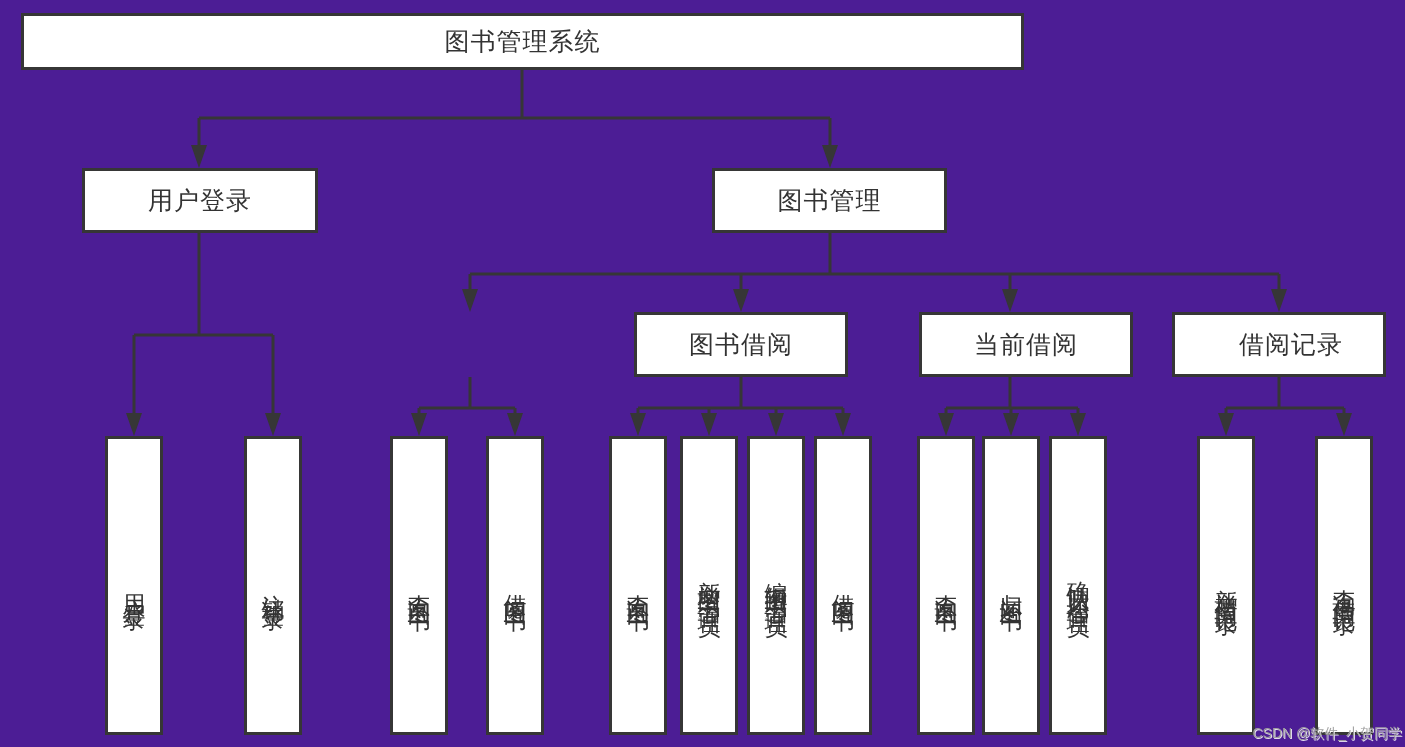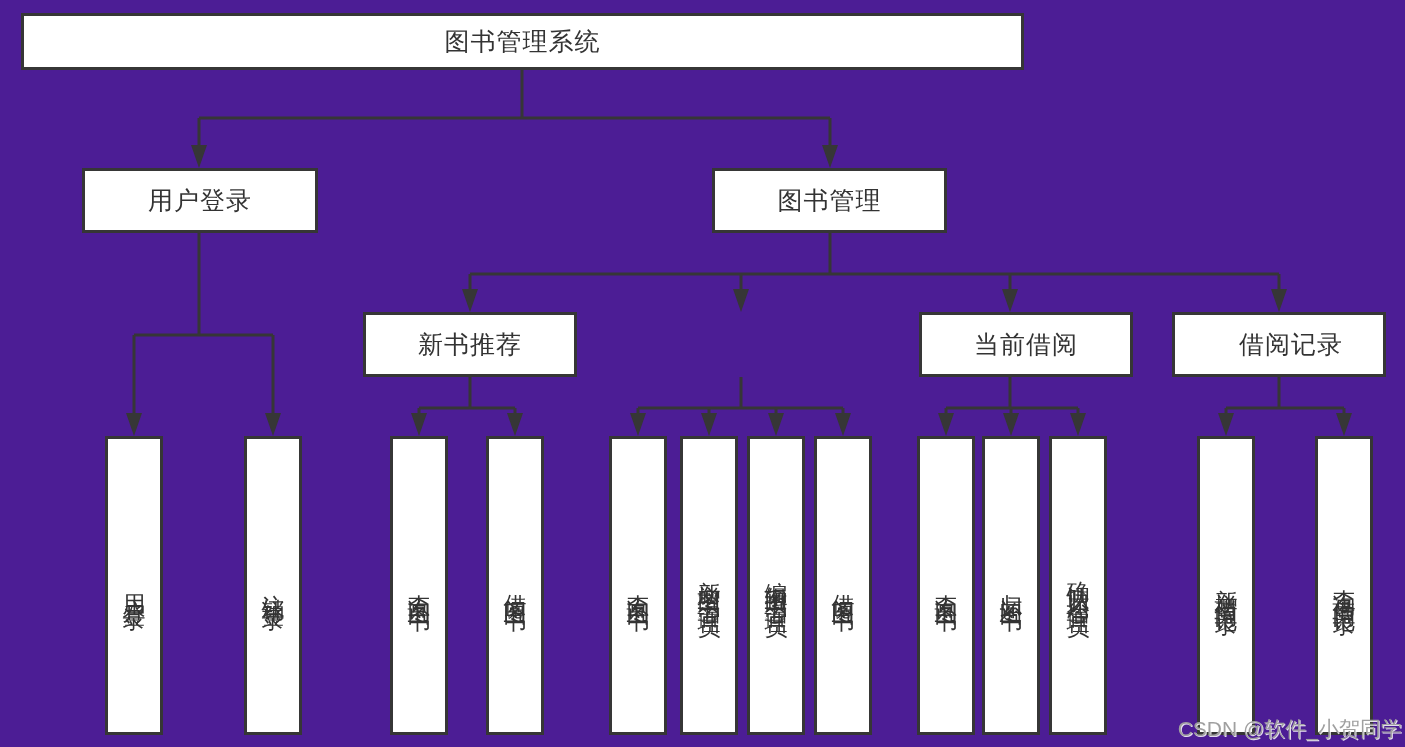--- a/index.html
+++ b/index.html
@@ -47,21 +47,21 @@
     text-orientation: mixed;
     font-size: 23px;
     letter-spacing: 5px;
     line-height: 1;
   }
   .watermark {
     position: absolute;
     right: 3px;
     bottom: 4px;
     z-index: 5;
-    font-size: 21px;
+    font-size: 14px;
     color: #a0a0a0;
     text-shadow: 1px 1px 0 rgba(255,255,255,0.85);
     white-space: nowrap;
   }
 </style>
 </head>
 <body>
 
 <div class="stage">
 
@@ -99,21 +99,21 @@
     <path d="M1279 377 V408 M1226 408 H1344 M1226 408 V414 M1344 408 V414"></path>
     <polygon points="1218,413 1234,413 1226,436"></polygon>
     <polygon points="1336,413 1352,413 1344,436"></polygon>
   </svg>
 
   <div class="box hbox" style="left:21px; top:13px; width:1003px; height:57px;">图书管理系统</div>
 
   <div class="box hbox" style="left:82px; top:168px; width:236px; height:65px;">用户登录</div>
   <div class="box hbox" style="left:712px; top:168px; width:235px; height:65px;">图书管理</div>
 
-  <div class="box hbox" style="left:363px; top:312px; width:214px; height:65px;">新书推荐</div>
+  <div class="box hbox" style="left:634px; top:312px; width:214px; height:65px;">图书借阅</div>
   <div class="box hbox" style="left:903px; top:312px; width:214px; height:65px;margin-left:16px;">当前借阅</div>
   <div class="box hbox" style="left:1172px; top:312px; width:214px; height:65px;padding-left:24px;">借阅记录</div>
 
   <div class="box vbox" style="left:105px; top:436px; width:58px; height:299px;">用户登录</div>
   <div class="box vbox" style="left:244px; top:436px; width:58px; height:299px;">注销登录</div>
 
   <div class="box vbox" style="left:390px; top:436px; width:58px; height:299px;">查询图书</div>
   <div class="box vbox" style="left:486px; top:436px; width:58px; height:299px;">借阅图书</div>
 
   <div class="box vbox" style="left:609px; top:436px; width:58px; height:299px;">查询图书</div>

